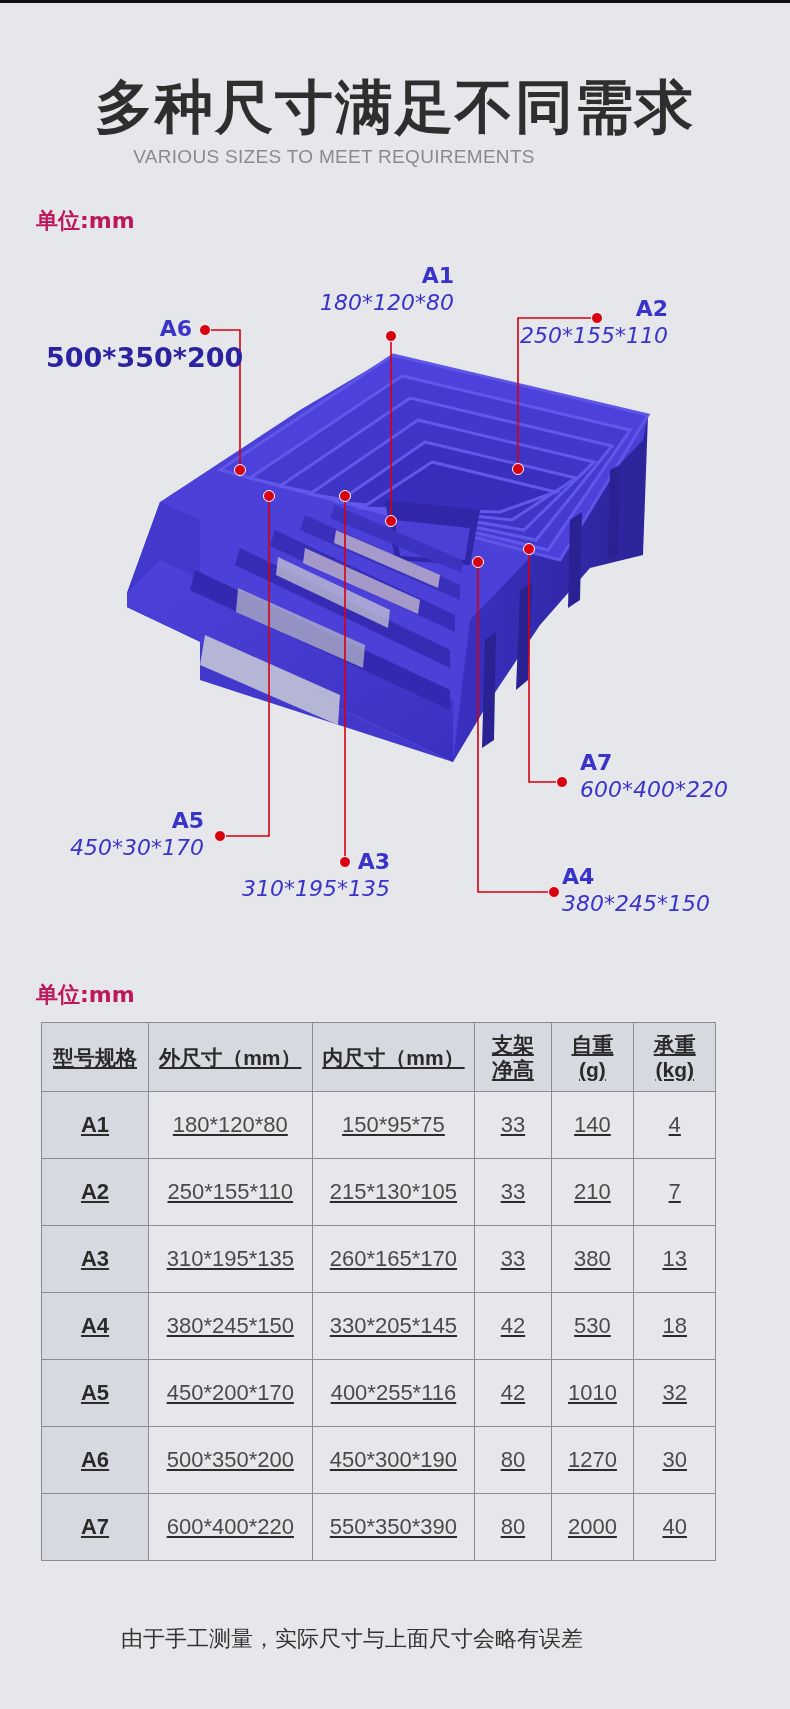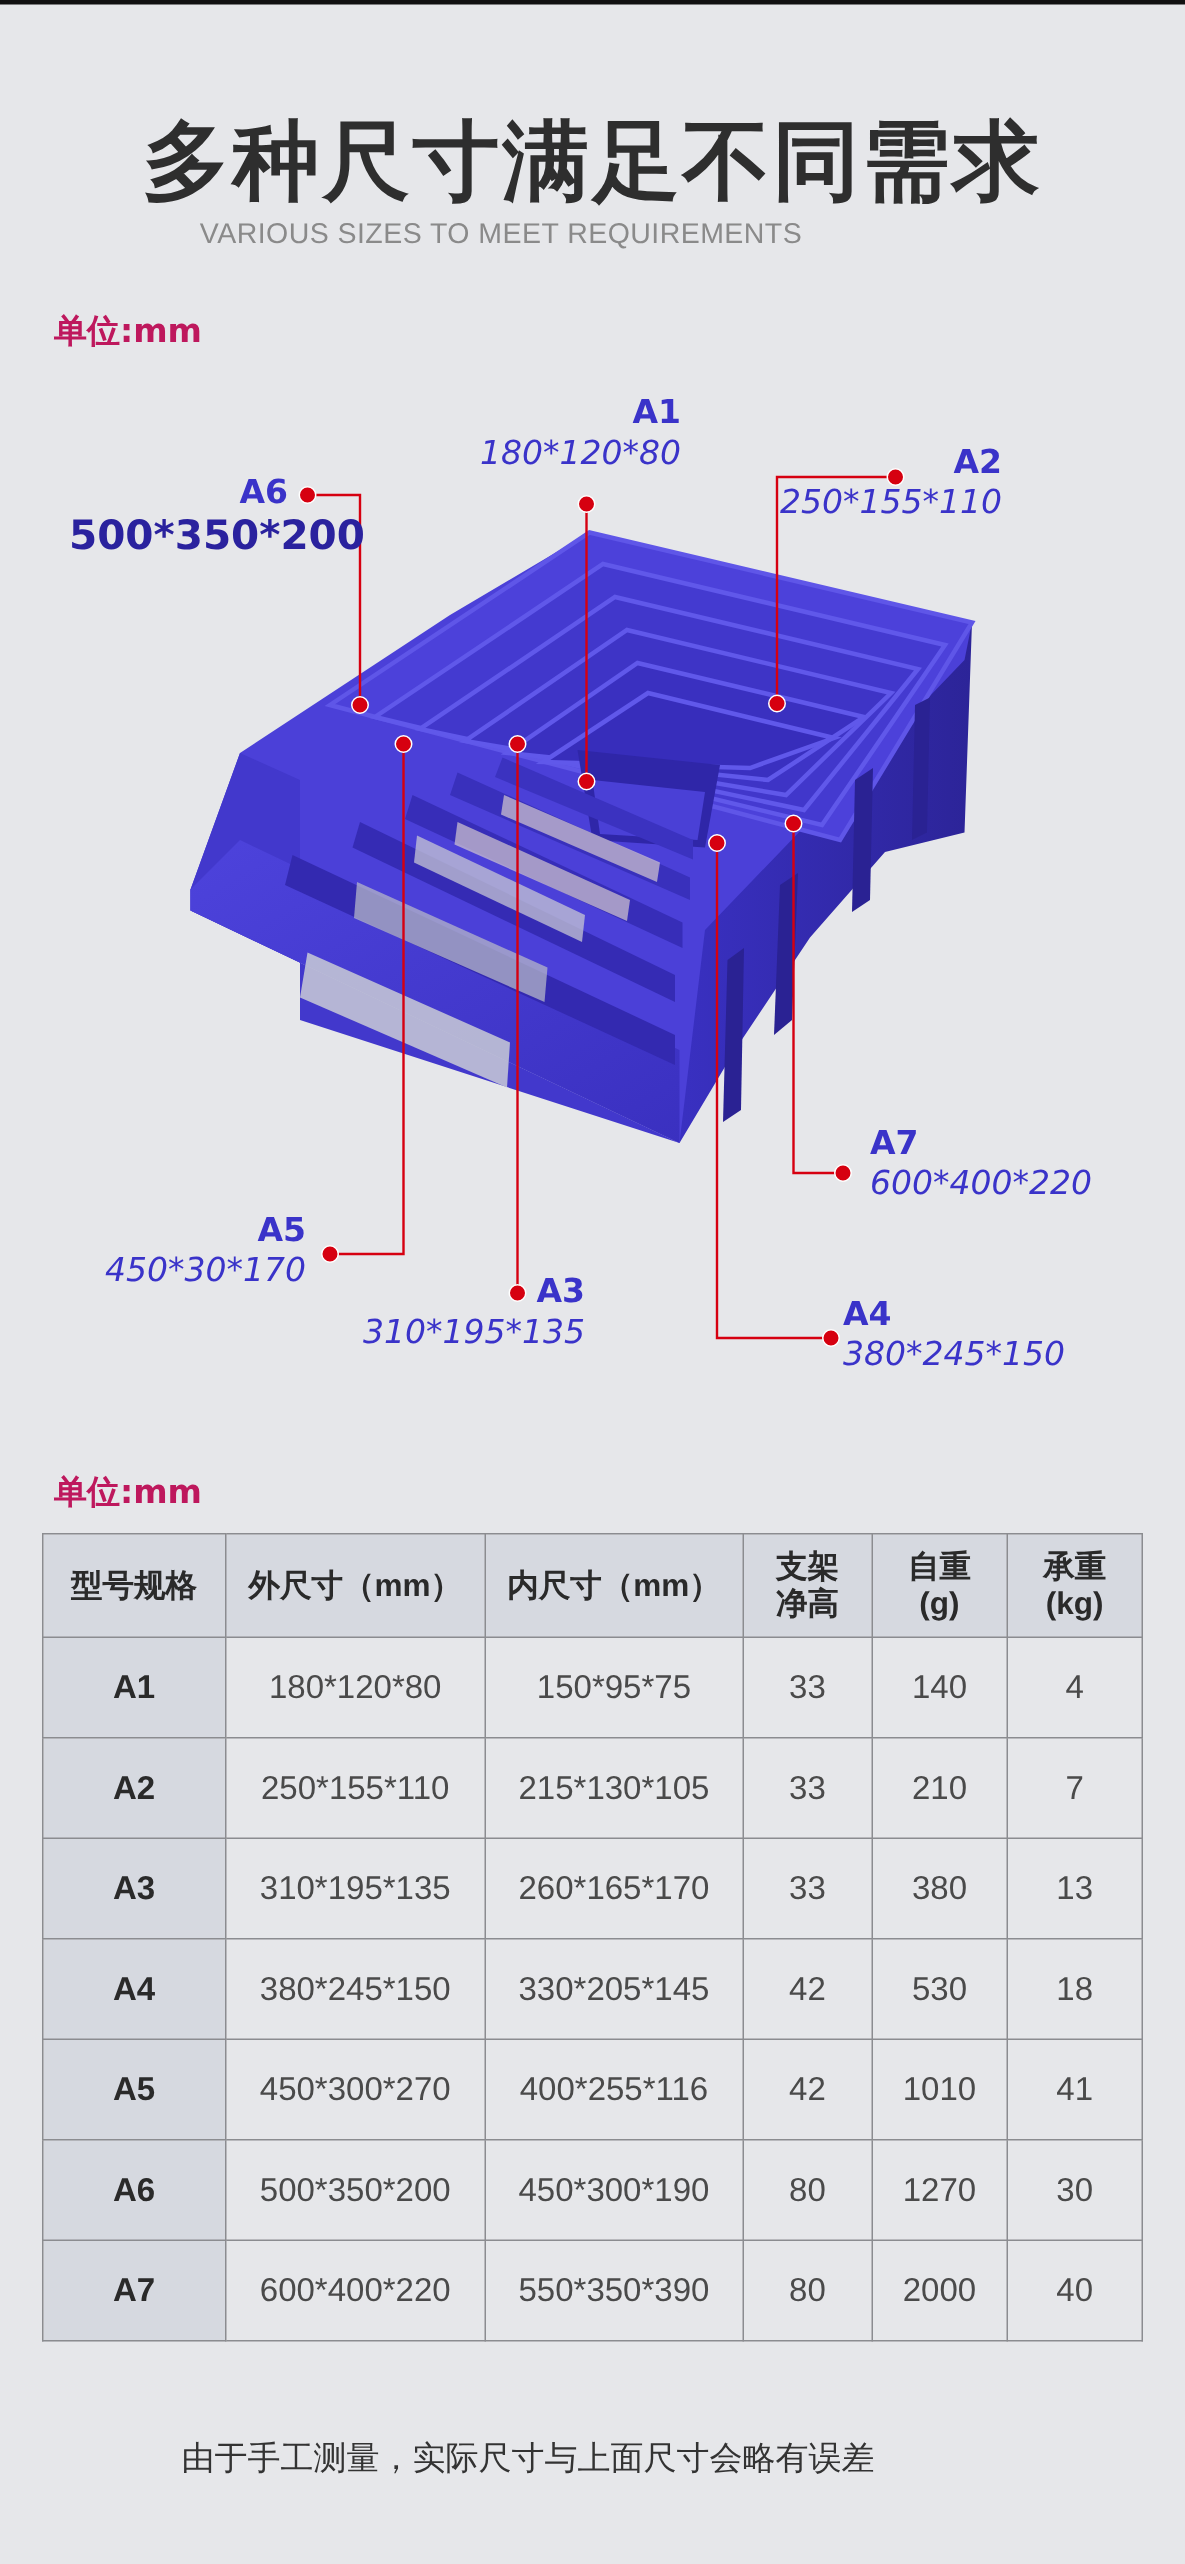--- a/index.html
+++ b/index.html
@@ -16,22 +16,22 @@
 
   .product { position:absolute; left:0; top:240px; width:790px; height:700px; }
   .product svg { position:absolute; left:0; top:0; }
 
   .lbl { position:absolute; color:#3a33c9; white-space:nowrap; }
   .lbl .code { font-family:"DejaVu Sans",sans-serif; font-weight:bold; font-size:22px; line-height:26px; display:block; }
   .lbl .dim { font-family:"DejaVu Sans",sans-serif; font-style:italic; font-size:22px; line-height:28px; display:block; }
   .lbl.right { text-align:right; }
   .lbl .dim.big { font-style:normal; font-weight:bold; font-size:27px; color:#2a229e; line-height:32px; }
 
-  table.spec { position:absolute; left:28px; top:1022px; width:734px; border-collapse:collapse;
-               font-family:"Liberation Sans",sans-serif; }
+  table.spec { position:absolute; left:41px; top:1022px; width:675px; border-collapse:collapse;
+               font-family:"Liberation Sans",sans-serif;text-decoration:underline; }
   table.spec th, table.spec td { border:1.5px solid #8b8c90; text-align:center; padding:0; }
   table.spec th { background:#d6d9e0; height:68px; font-size:21px; font-weight:bold; color:#2a2a2a; line-height:25px; }
   table.spec td { height:66px; font-size:22px; color:#4a4a4a; background:#e6e7ea; }
   table.spec td.model { background:#d6d9e0; font-weight:bold; color:#2a2a2a; }
 
   .note { position:absolute; left:0; top:1624px; width:704px; text-align:center; font-size:22px; color:#333; }
 </style>
 </head>
 <body>
 
@@ -204,25 +204,25 @@
     <tr>
       <td class="model">A4</td>
       <td>380*245*150</td>
       <td>330*205*145</td>
       <td>42</td>
       <td>530</td>
       <td>18</td>
     </tr>
     <tr>
       <td class="model">A5</td>
-      <td>450*300*270</td>
+      <td>450*200*170</td>
       <td>400*255*116</td>
       <td>42</td>
       <td>1010</td>
-      <td>41</td>
+      <td>32</td>
     </tr>
     <tr>
       <td class="model">A6</td>
       <td>500*350*200</td>
       <td>450*300*190</td>
       <td>80</td>
       <td>1270</td>
       <td>30</td>
     </tr>
     <tr>

